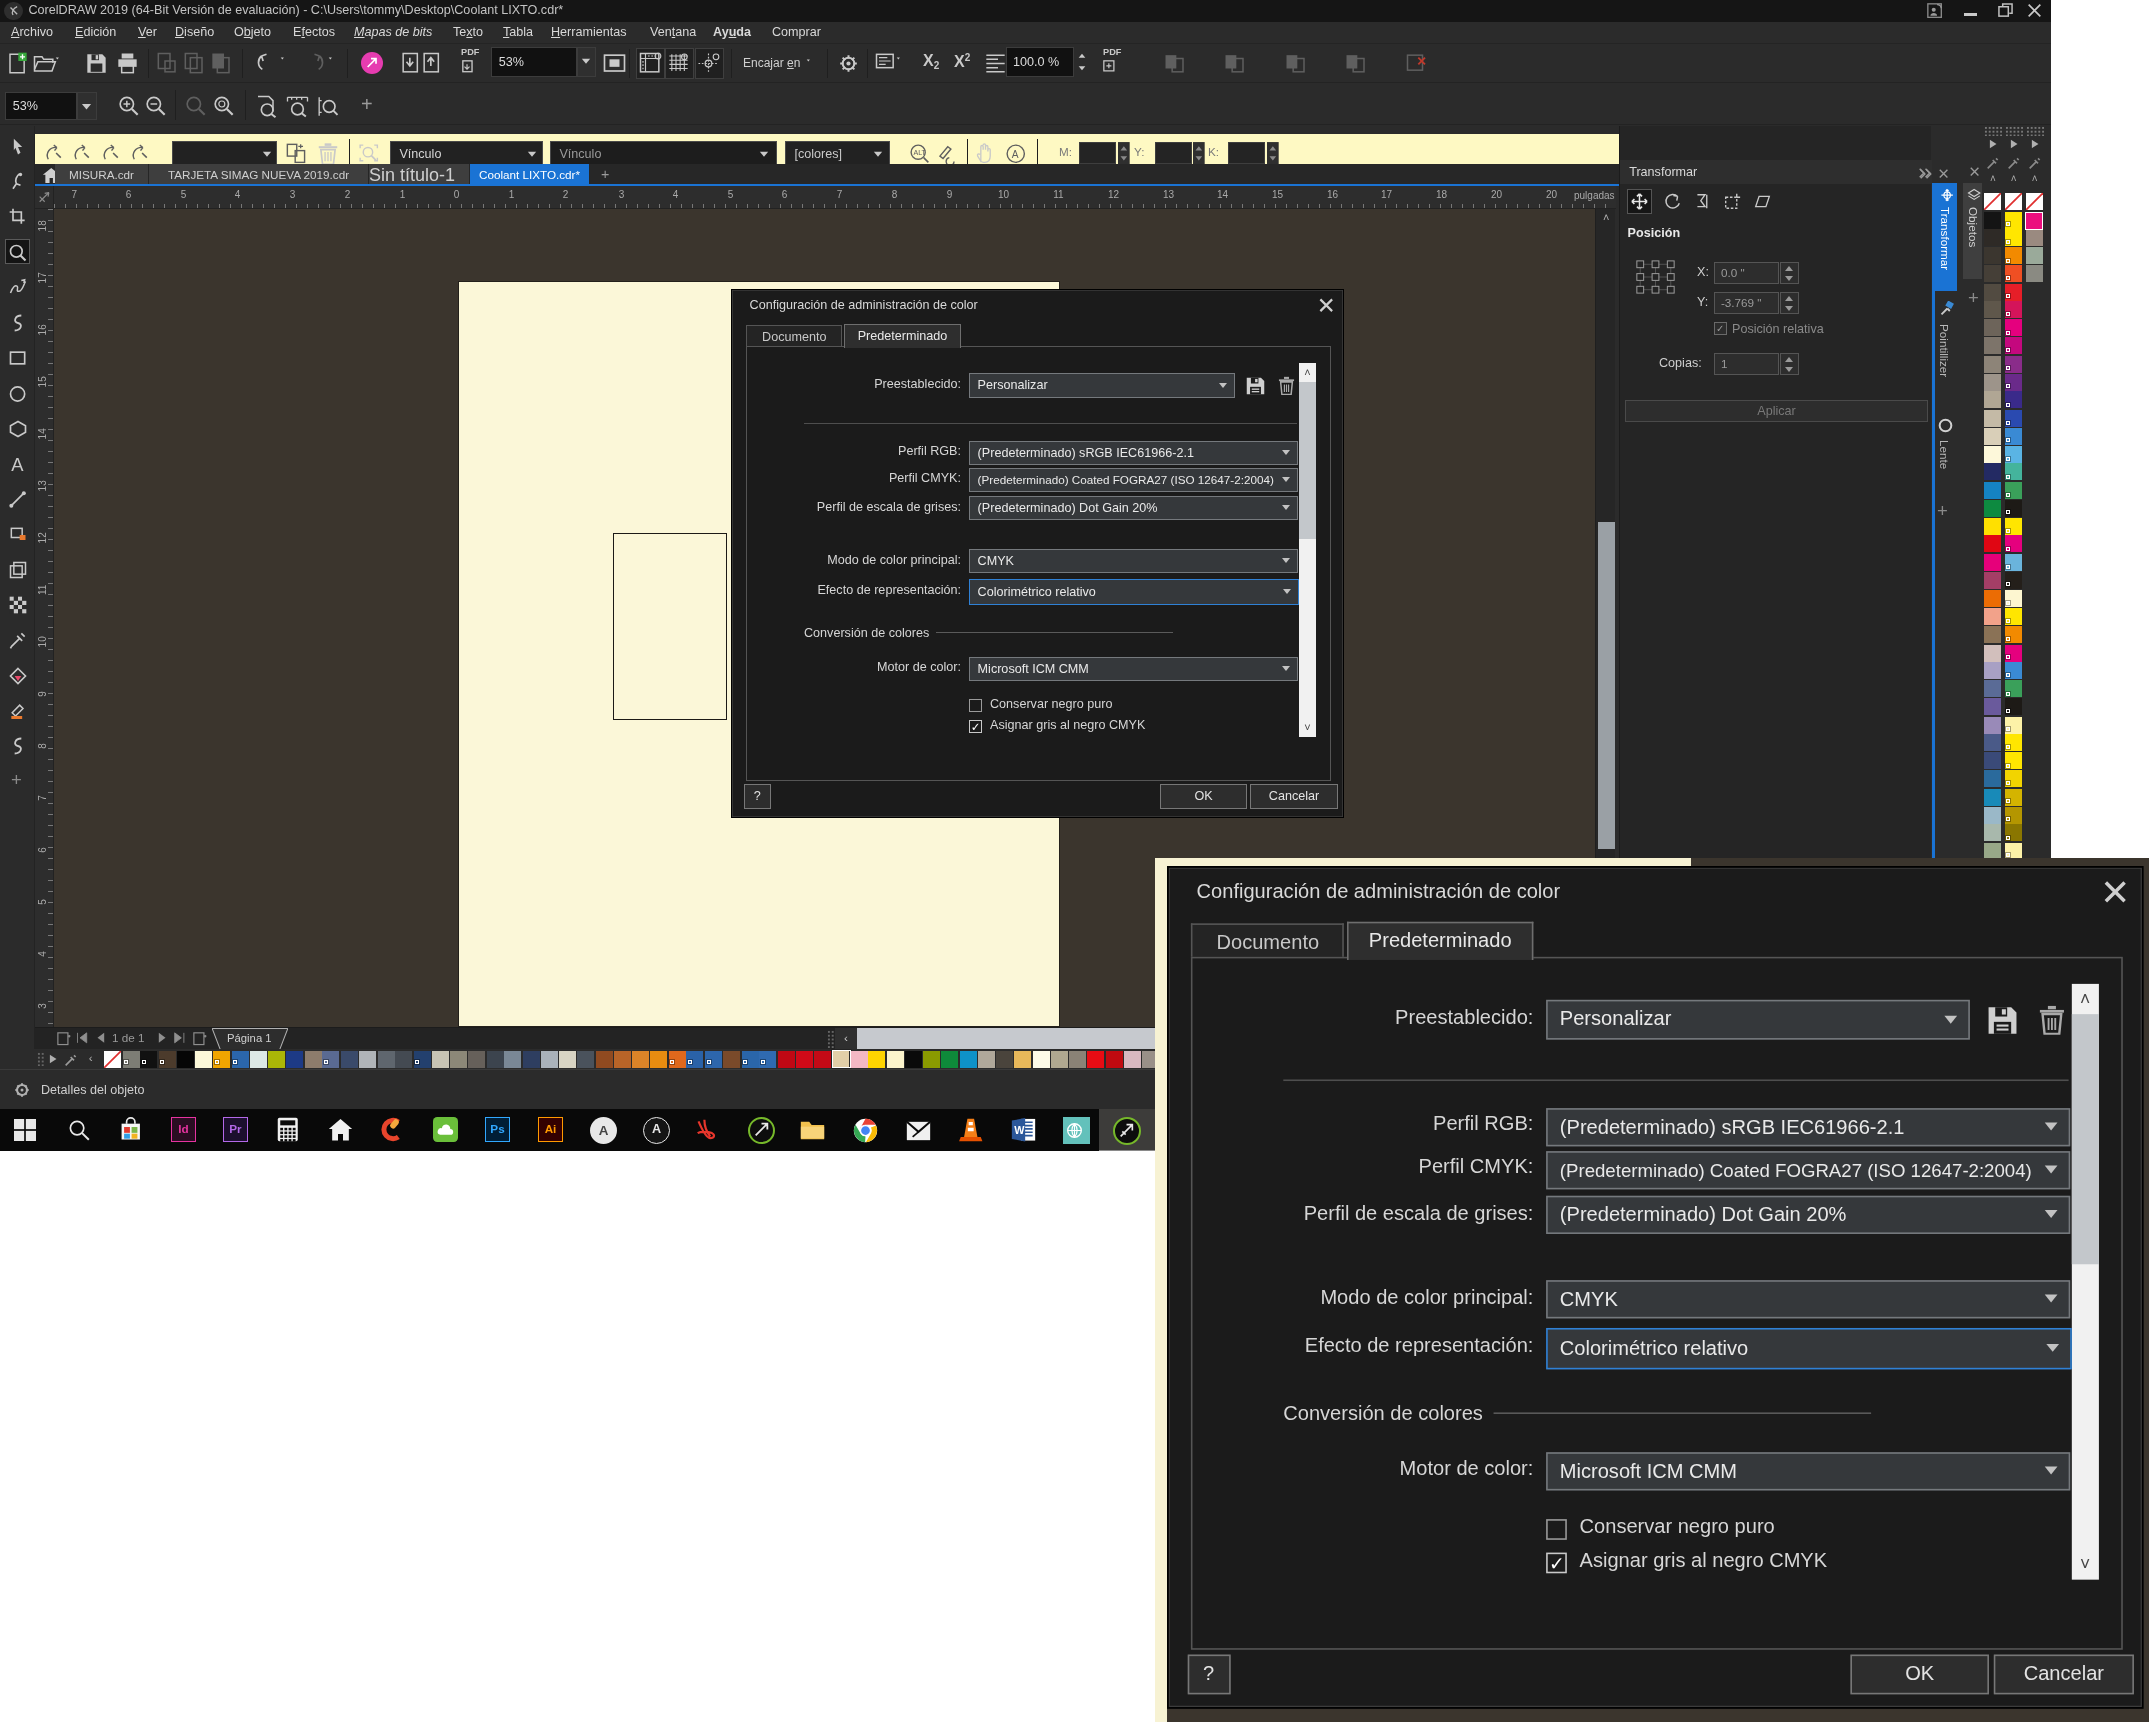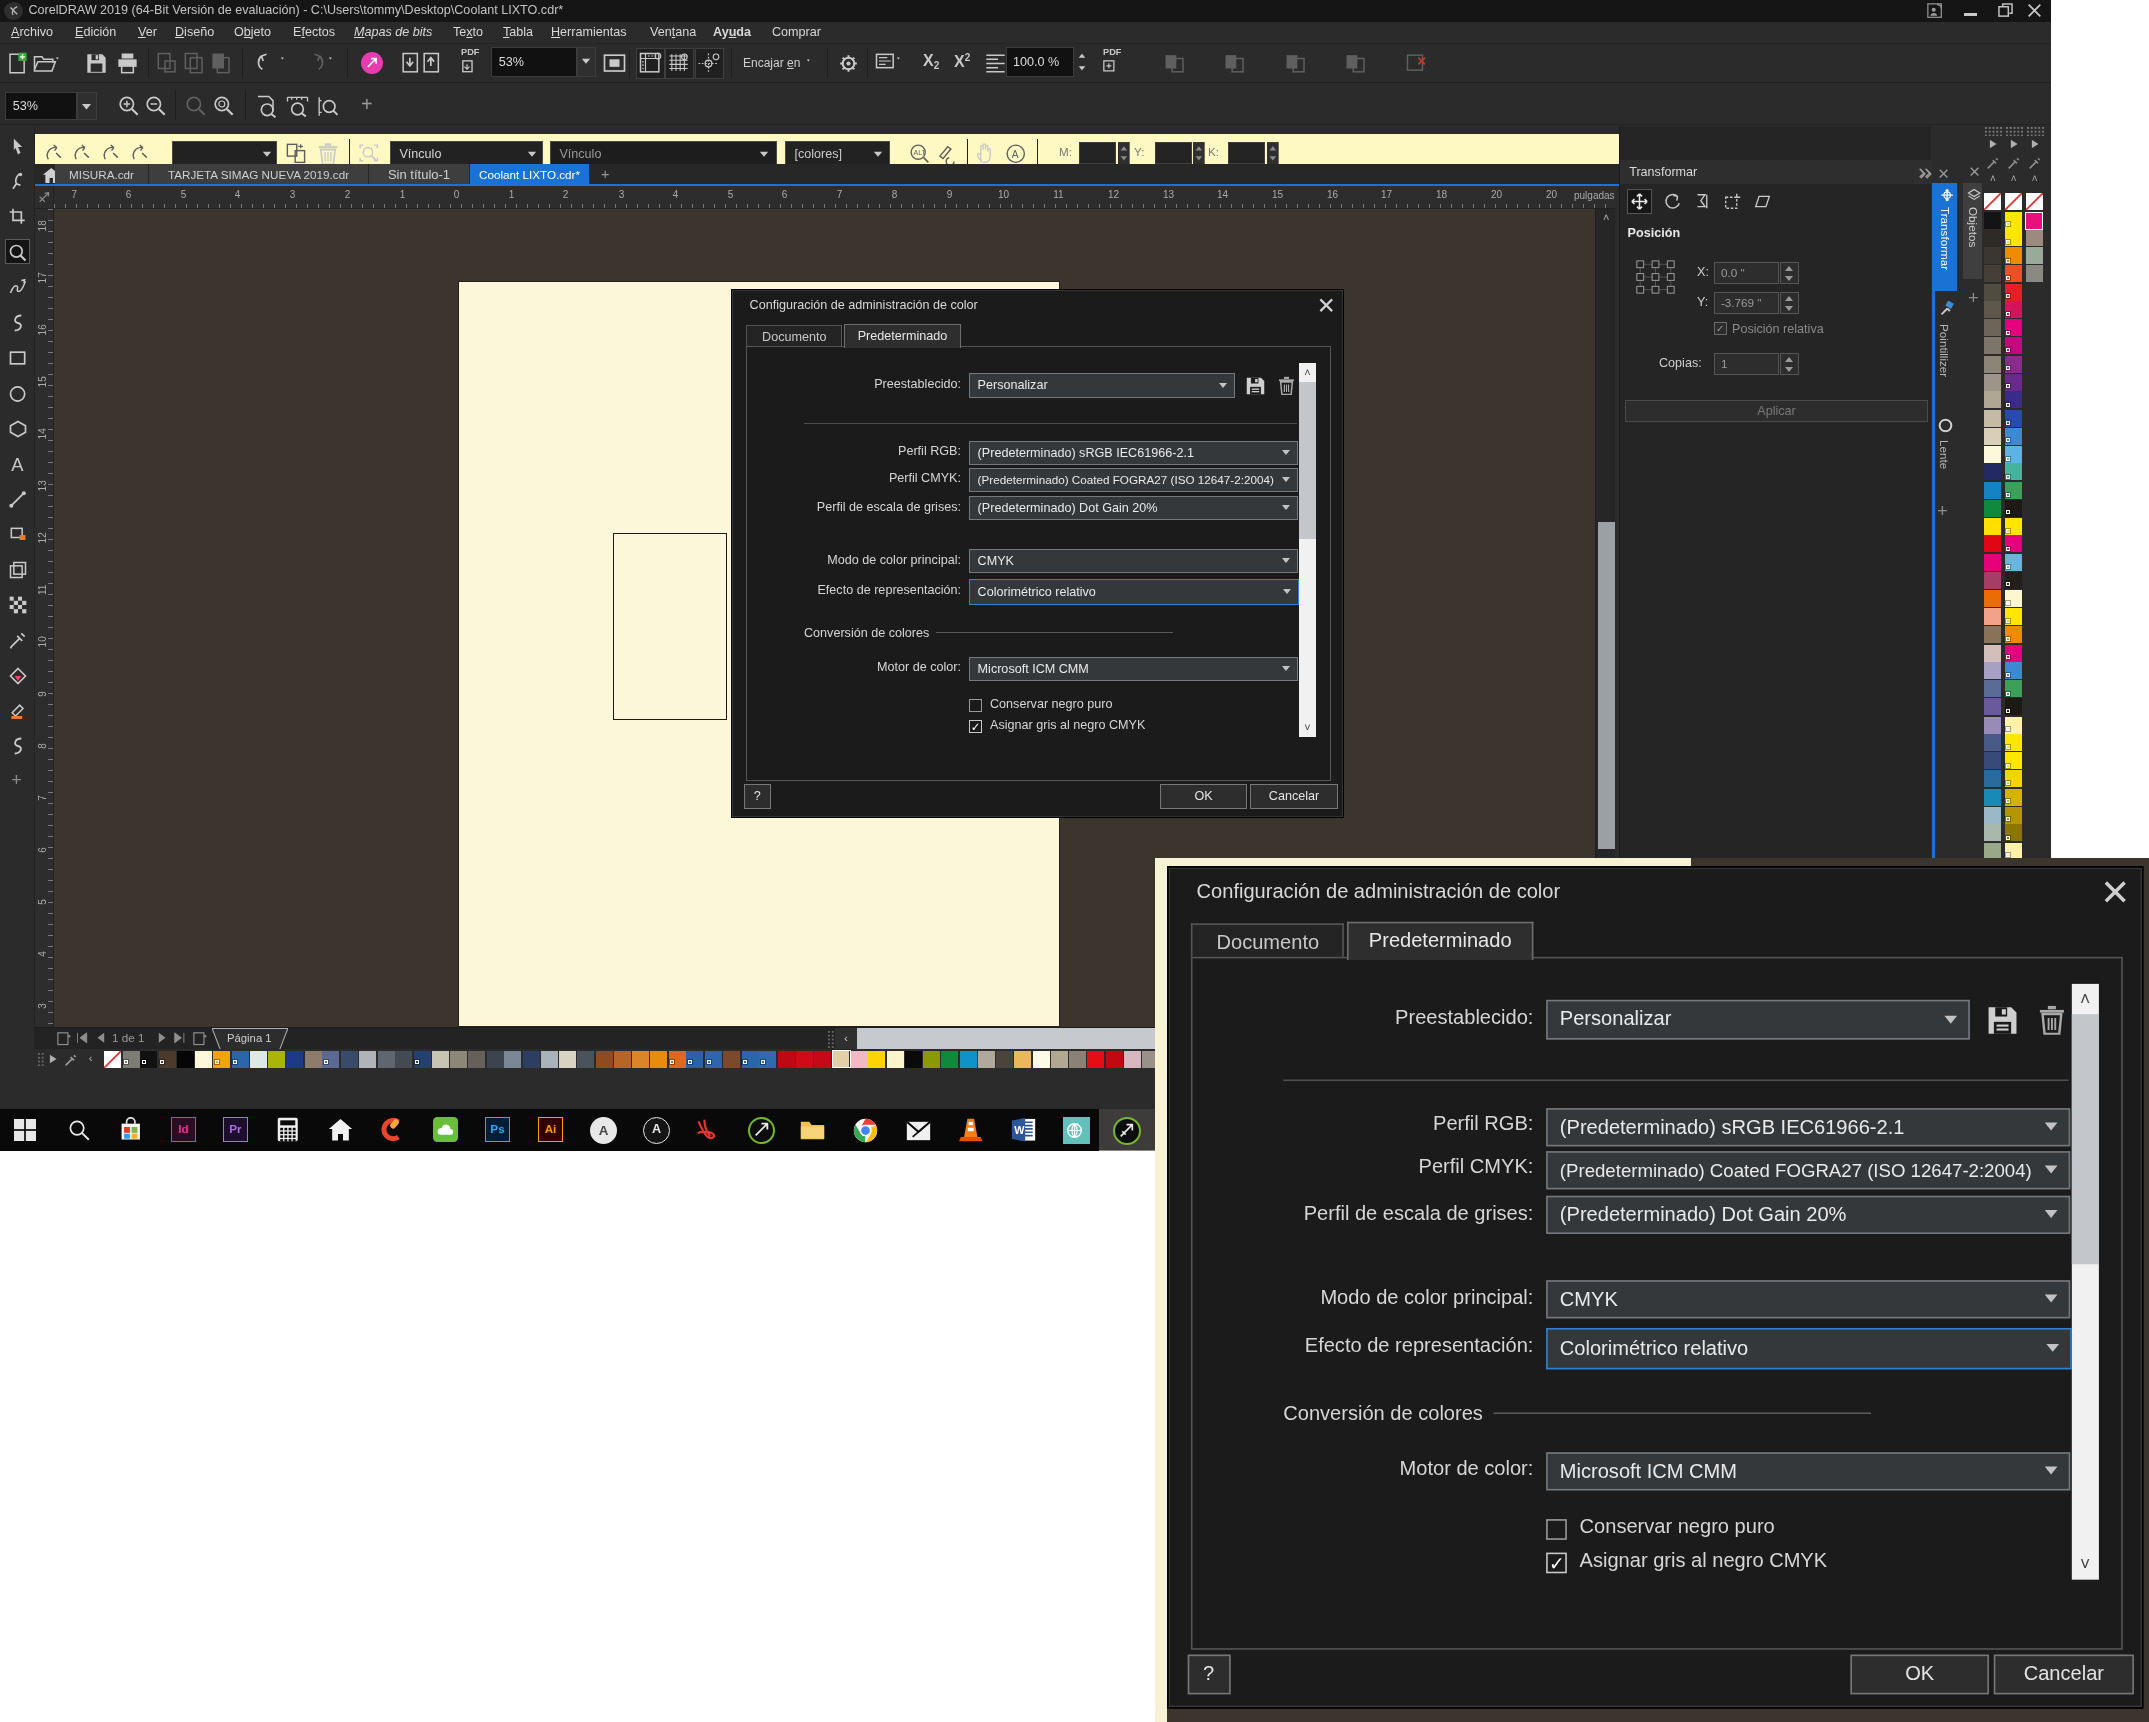--- a/index.html
+++ b/index.html
@@ -396,21 +396,21 @@
         <path d="M16 3 c-8 0 -10 8 -4 9 c6 1 4 9 -4 9" fill="none" stroke="#c9c9c9" stroke-width="2.2"></path>
       </svg>
       <div class="abs" style="left:11px;top:643px;font-size:18.5px;color:#8a8a8a;">+</div>
     </div>
     <div class="abs" style="left:35px;top:164px;width:1584px;height:22px;background:#272727;">
       <svg class="abs" style="left:6.7px;top:2.5px" width="18.5" height="17" viewBox="0 0 22 20">
         <path d="M11 1 L21 9 H18 V19 H13 V13 H9 V19 H4 V9 H1 Z" fill="#cfcfcf"></path>
       </svg>
       <div class="abs" style="left:20px;top:0;width:94px;height:22px;background:#3e3e3e;border-right:0.8px solid #262626;color:#cfcfcf;font-size:11.7px;text-align:center;line-height:22px;white-space:nowrap;overflow:hidden;">MISURA.cdr</div>
       <div class="abs" style="left:114px;top:0;width:220px;height:22px;background:#3e3e3e;border-right:0.8px solid #262626;color:#cfcfcf;font-size:11.7px;text-align:center;line-height:22px;white-space:nowrap;overflow:hidden;">TARJETA SIMAG NUEVA 2019.cdr</div>
-      <div class="abs" style="left:334px;top:0;width:101px;height:22px;background:#3e3e3e;border-right:0.8px solid #262626;color:#cfcfcf;font-size:13px;text-align:center;line-height:22px;white-space:nowrap;overflow:hidden;">Sin título-1</div>
+      <div class="abs" style="left:334px;top:0;width:101px;height:22px;background:#3e3e3e;border-right:0.8px solid #262626;color:#cfcfcf;font-size:18px;line-height:22px;white-space:nowrap;overflow:hidden;">Sin título-1</div>
       <div class="abs" style="left:435px;top:0;width:120px;height:22px;background:#1a73d4;border-right:0.8px solid #262626;color:#ffffff;font-size:11.7px;text-align:center;line-height:22px;white-space:nowrap;overflow:hidden;">Coolant LIXTO.cdr*</div>
       <div class="abs" style="left:561px;top:3.4px;width:18.5px;height:15px;color:#9a9a9a;font-size:14.3px;line-height:15px;text-align:center;">+</div>
       <div class="abs" style="left:0;top:20px;width:1584px;height:1.7px;background:#1a73d4;"></div>
     </div>
     <div class="abs" style="left:35px;top:186px;width:18.5px;height:22.7px;background:#2d2d2d;border-right:0.8px solid #222;border-bottom:0.8px solid #222;">
       <svg class="abs" style="left:2.5px;top:4.2px" width="13.4" height="13.4" viewBox="0 0 16 16">
         <path d="M2 14 L13 3 M13 3 l-5 1 M13 3 l-1 5 M2 8 L8 14" stroke="#8a8a8a" stroke-width="1.4" fill="none"></path>
       </svg>
     </div>
     <div class="abs" style="left:54px;top:186px;width:1562px;height:22.7px;background:#2d2d2d;border-bottom:0.8px solid #222;overflow:hidden;">
@@ -841,20 +841,28 @@
       <div class="abs" style="left:996px;top:1.7px;width:17px;height:17px;background:#4a443c;"></div>
       <div class="abs" style="left:1014px;top:1.7px;width:17px;height:17px;background:#e8b85a;"></div>
       <div class="abs" style="left:1033px;top:1.7px;width:17px;height:17px;background:#fdfae8;"></div>
       <div class="abs" style="left:1051px;top:1.7px;width:17px;height:17px;background:#b0a890;"></div>
       <div class="abs" style="left:1069px;top:1.7px;width:17px;height:17px;background:#8a8276;"></div>
       <div class="abs" style="left:1087px;top:1.7px;width:17px;height:17px;background:#e80c14;"></div>
       <div class="abs" style="left:1106px;top:1.7px;width:17px;height:17px;background:#c00a10;"></div>
       <div class="abs" style="left:1124px;top:1.7px;width:17px;height:17px;background:#d8b8c0;"></div>
       <div class="abs" style="left:1142px;top:1.7px;width:17px;height:17px;background:#999088;"></div>
     </div>
+    <div class="abs" style="left:0;top:1069px;width:2051px;height:40px;background:#2b2b2b;border-top:0.8px solid #3a3a3a;">
+      <svg class="abs" style="left:11.7px;top:10px" width="20" height="20" viewBox="0 0 24 24">
+        <circle cx="12" cy="12" r="6" fill="none" stroke="#b0b0b0" stroke-width="2.6"></circle>
+        <circle cx="12" cy="12" r="1.8" fill="#b0b0b0"></circle>
+        <path d="M12 4 v3 M12 17 v3 M4 12 h3 M17 12 h3 M6.5 6.5 l2 2 M15.5 15.5 l2 2 M17.5 6.5 l-2 2 M8.5 15.5 l-2 2" stroke="#b0b0b0" stroke-width="2.4"></path>
+      </svg>
+      <div class="abs" style="left:41px;top:12.6px;font-size:12.6px;color:#cfcfcf;">Detalles del objeto</div>
+    </div>
     <div class="abs" style="left:0;top:1109px;width:2051px;height:42px;background:#090909;">
       <svg class="abs" style="left:14.3px;top:10px" width="22" height="22" viewBox="0 0 26 26">
         <rect x="0" y="0" width="12" height="12" fill="#e8e8e8"></rect>
         <rect x="14" y="0" width="12" height="12" fill="#e8e8e8"></rect>
         <rect x="0" y="14" width="12" height="12" fill="#e8e8e8"></rect>
         <rect x="14" y="14" width="12" height="12" fill="#e8e8e8"></rect>
       </svg>
       <svg class="abs" style="left:67px;top:9.2px" width="23.5" height="23.5" viewBox="0 0 28 28">
         <circle cx="12" cy="12" r="8" fill="none" stroke="#e8e8e8" stroke-width="2"></circle>
         <path d="M18 18 L26 26" stroke="#e8e8e8" stroke-width="2.4"></path>

